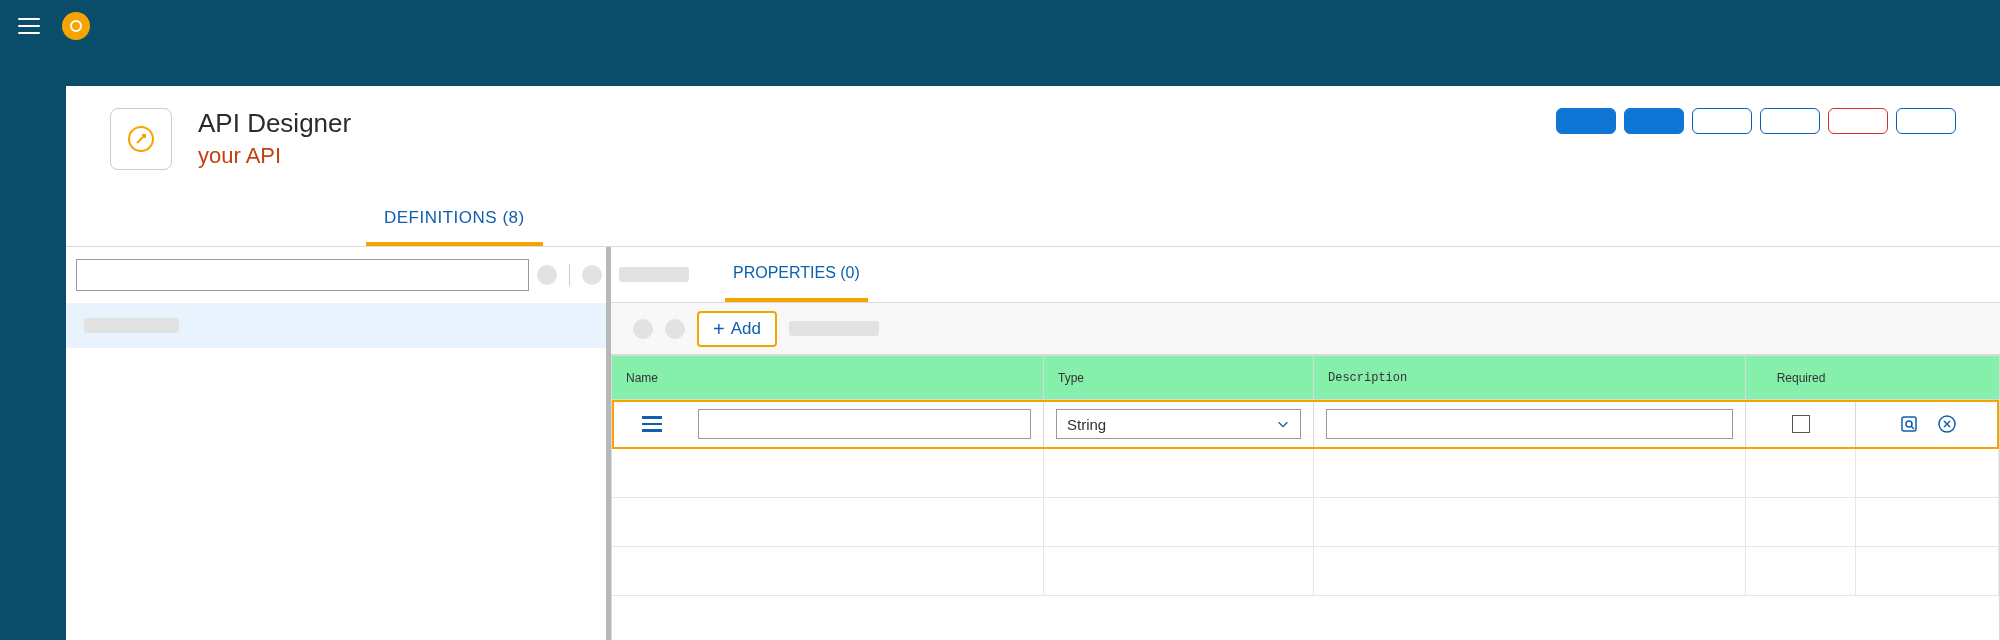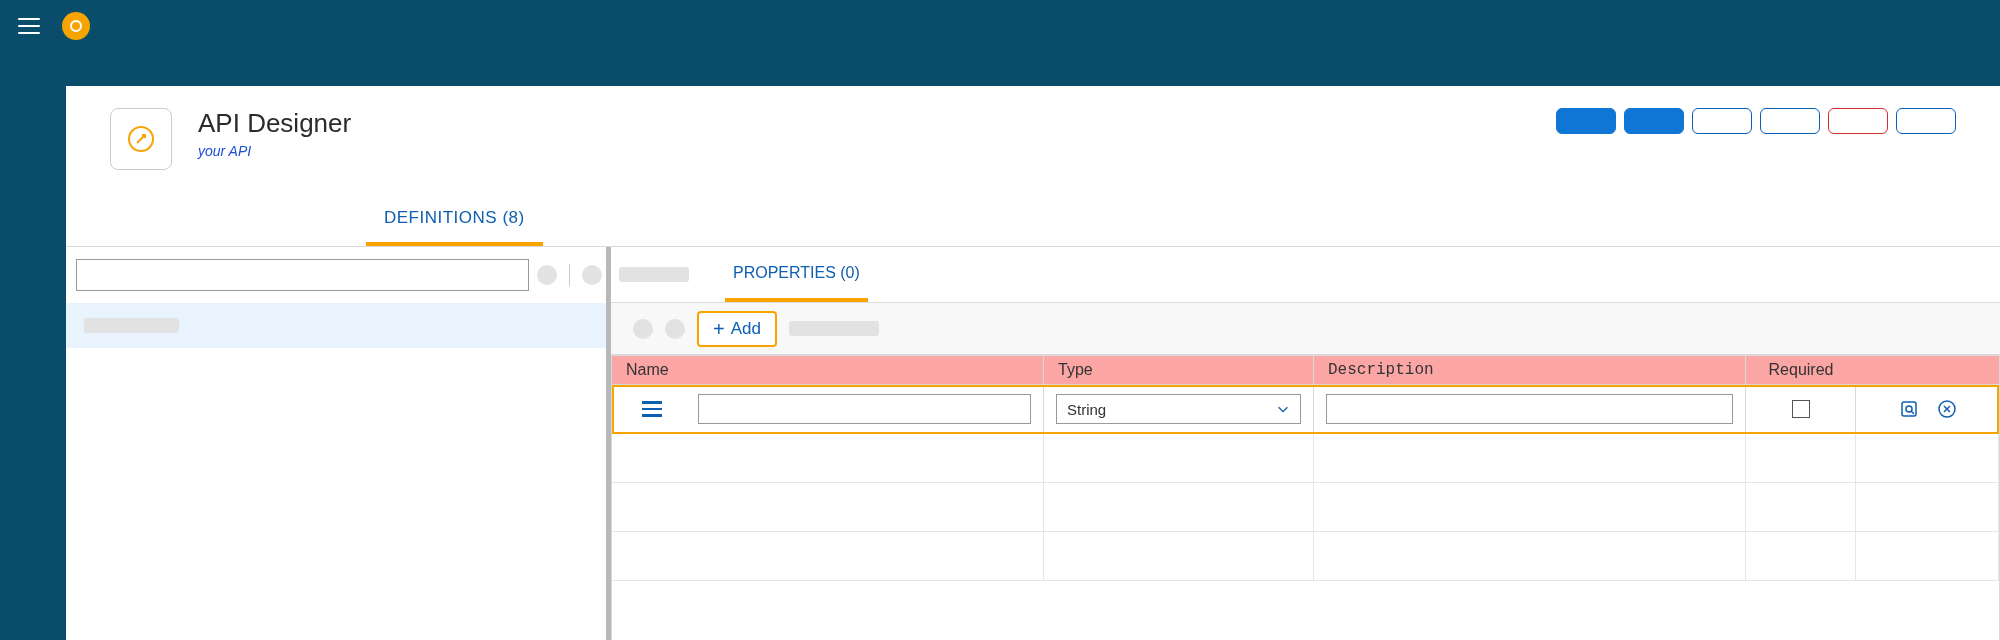--- a/index.html
+++ b/index.html
@@ -37,21 +37,21 @@
     padding: 22px 44px 0 44px;
     height: 108px;
   }
   .header-left { display: flex; gap: 26px; align-items: flex-start; }
   .designer-icon {
     width: 62px; height: 62px; border: 1.5px solid #ccc; border-radius: 8px;
     display: flex; align-items: center; justify-content: center;
   }
   .designer-icon svg { width: 32px; height: 32px; }
   .header-text h1 { font-size: 26px; font-weight: 400; color: #2b2b2b; }
-  .header-text .sub { font-size: 14px; font-style: italic; color: #1d4ed8; margin-top: 4px; }
+  .header-text .sub { font-size: 22px; color: #c2410c; margin-top: 4px; }
   .header-right { display: flex; gap: 8px; align-items: center; }
   .btn {
     width: 60px; height: 26px; border-radius: 6px;
     border: 1.5px solid #0a5db8; background: #fff;
   }
   .btn.primary { background: #1076d6; border-color: #1076d6; }
   .btn.danger { border-color: #d32f2f; }
 
   .tabs-row {
     border-bottom: 1px solid #d9d9d9;
@@ -126,22 +126,22 @@
     color: #0e5fb1; font-size: 17px; background: #fff; cursor: pointer;
   }
   .add-btn .plus { font-size: 20px; line-height: 1; }
   .toolbar .placeholder-bar { width: 90px; }
 
   .grid {
     flex: 1; display: flex; flex-direction: column;
     border: 1px solid #d9d9d9;
   }
   .grid-header {
-    display: flex; height: 29px; background: #fca5a5; border-bottom: 1px solid #d9d9d9;
-    font-size: 16px; color: #333;
+    display: flex; height: 44px; background: #86efac; border-bottom: 1px solid #d9d9d9;
+    font-size: 12px; color: #333;
   }
   .col { display: flex; align-items: center; padding: 0 14px; border-right: 1px solid #d9d9d9; }
   .col:last-child { border-right: none; }
   .col-name { width: 432px; }
   .col-type { width: 270px; }
   .col-desc { width: 432px; font-family: Liberation Mono, monospace; }
   .col-req  { width: 110px; justify-content: center; }
   .col-act  { flex: 1; justify-content: center; }
 
   .grid-row {

